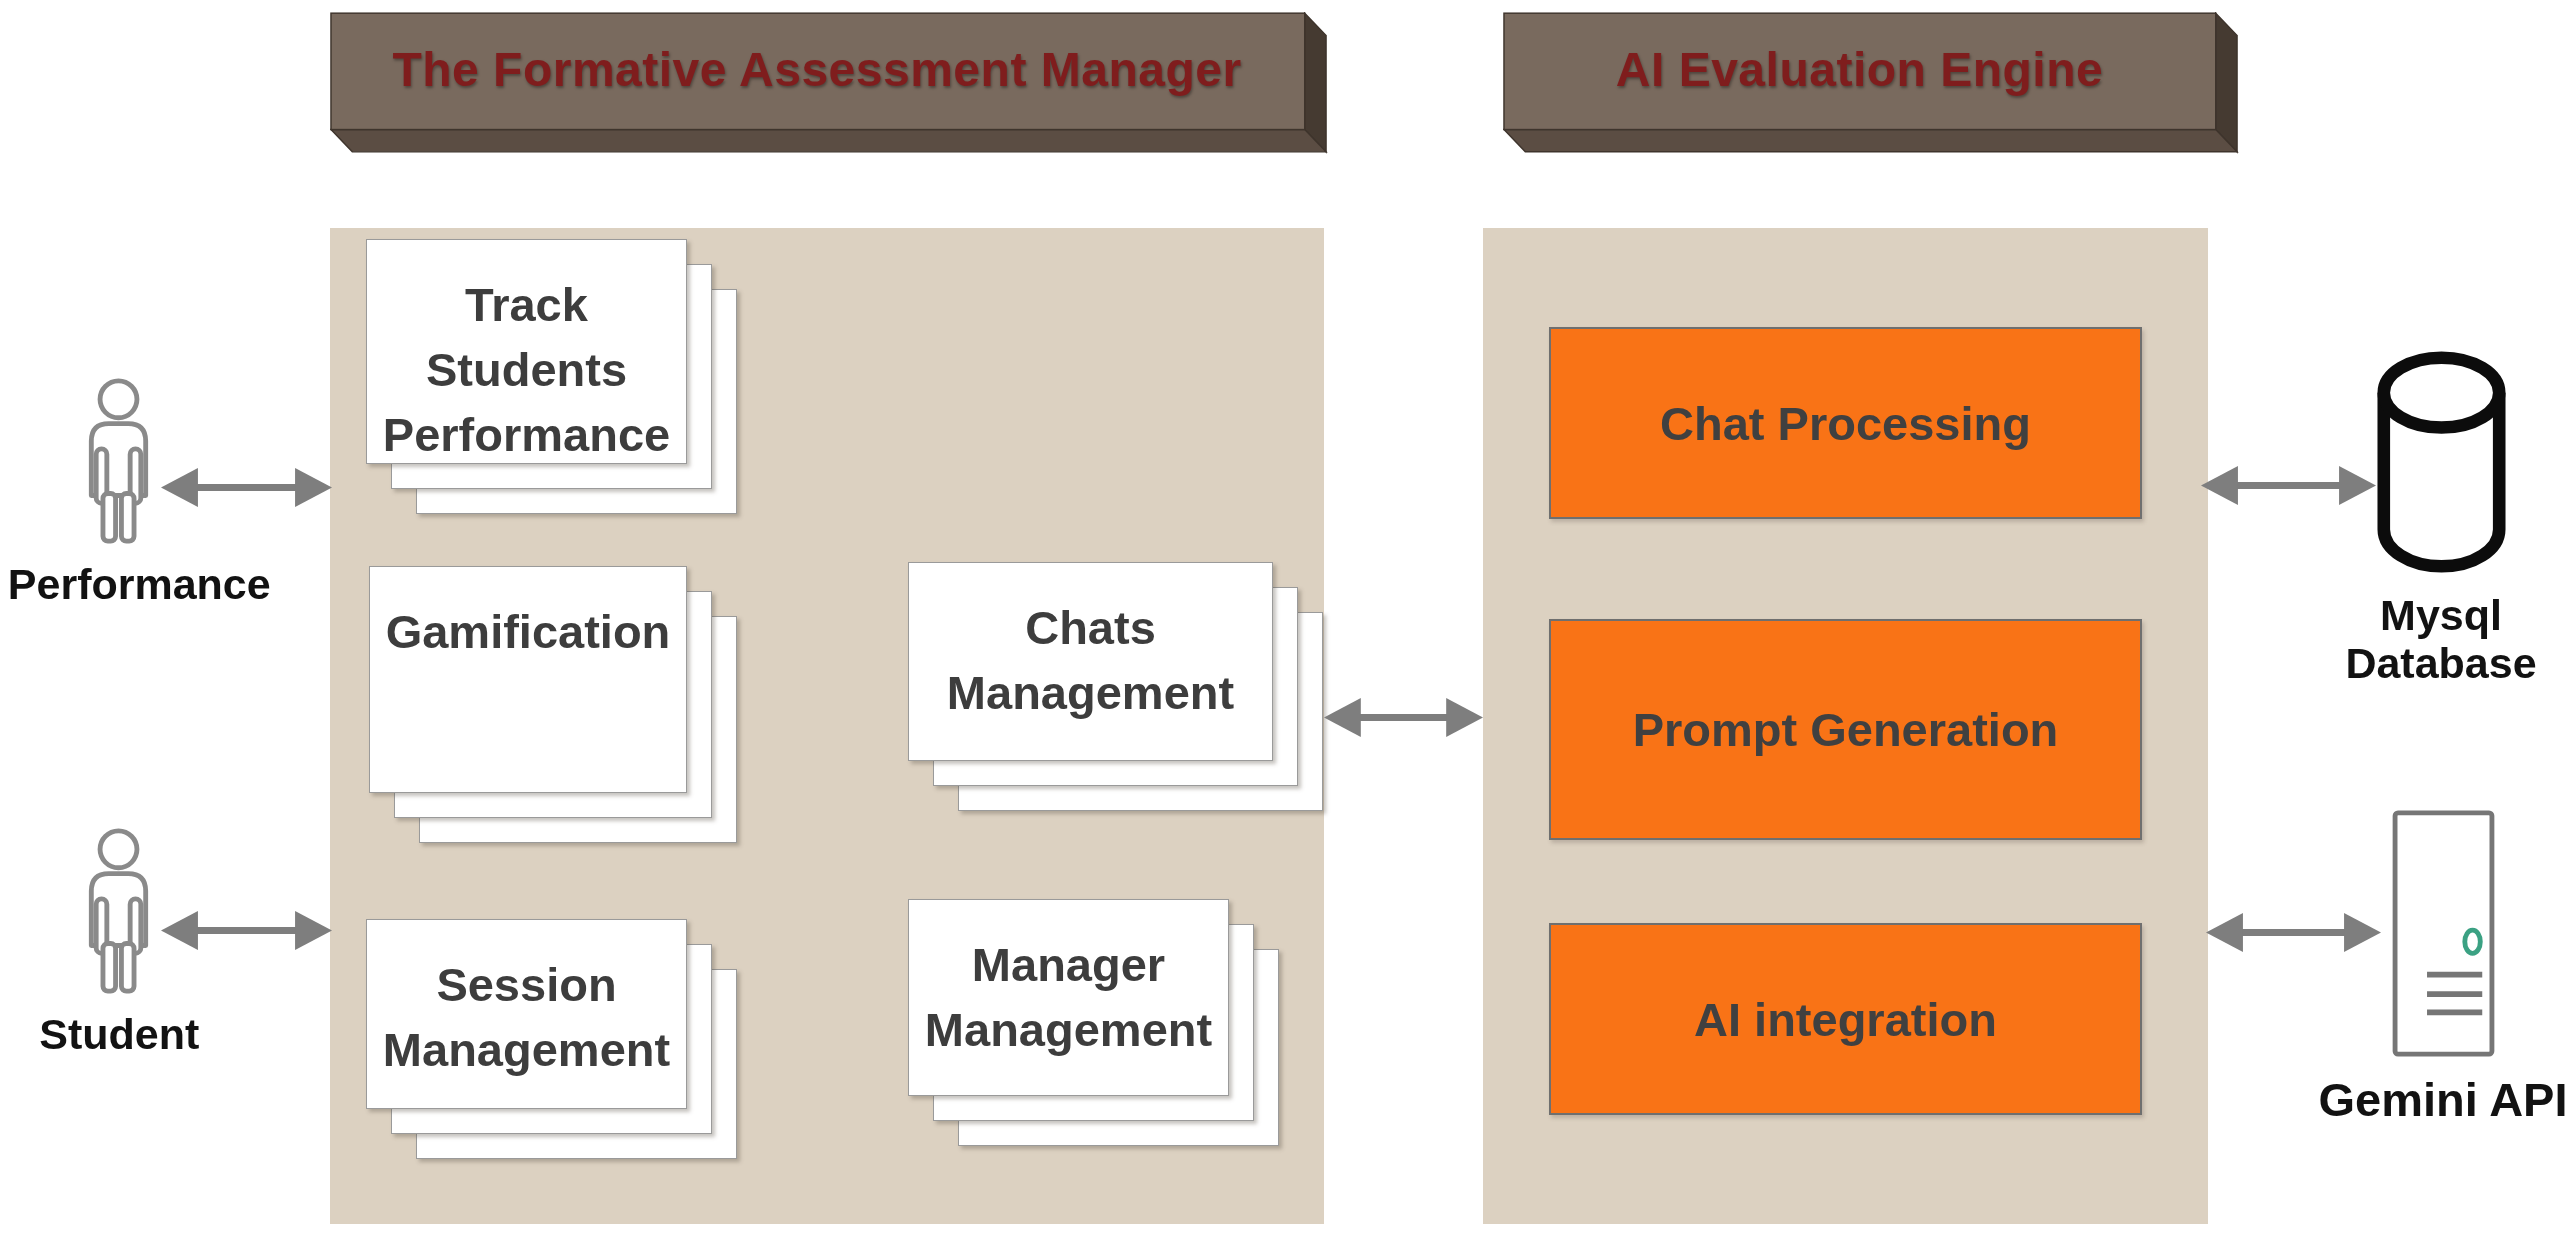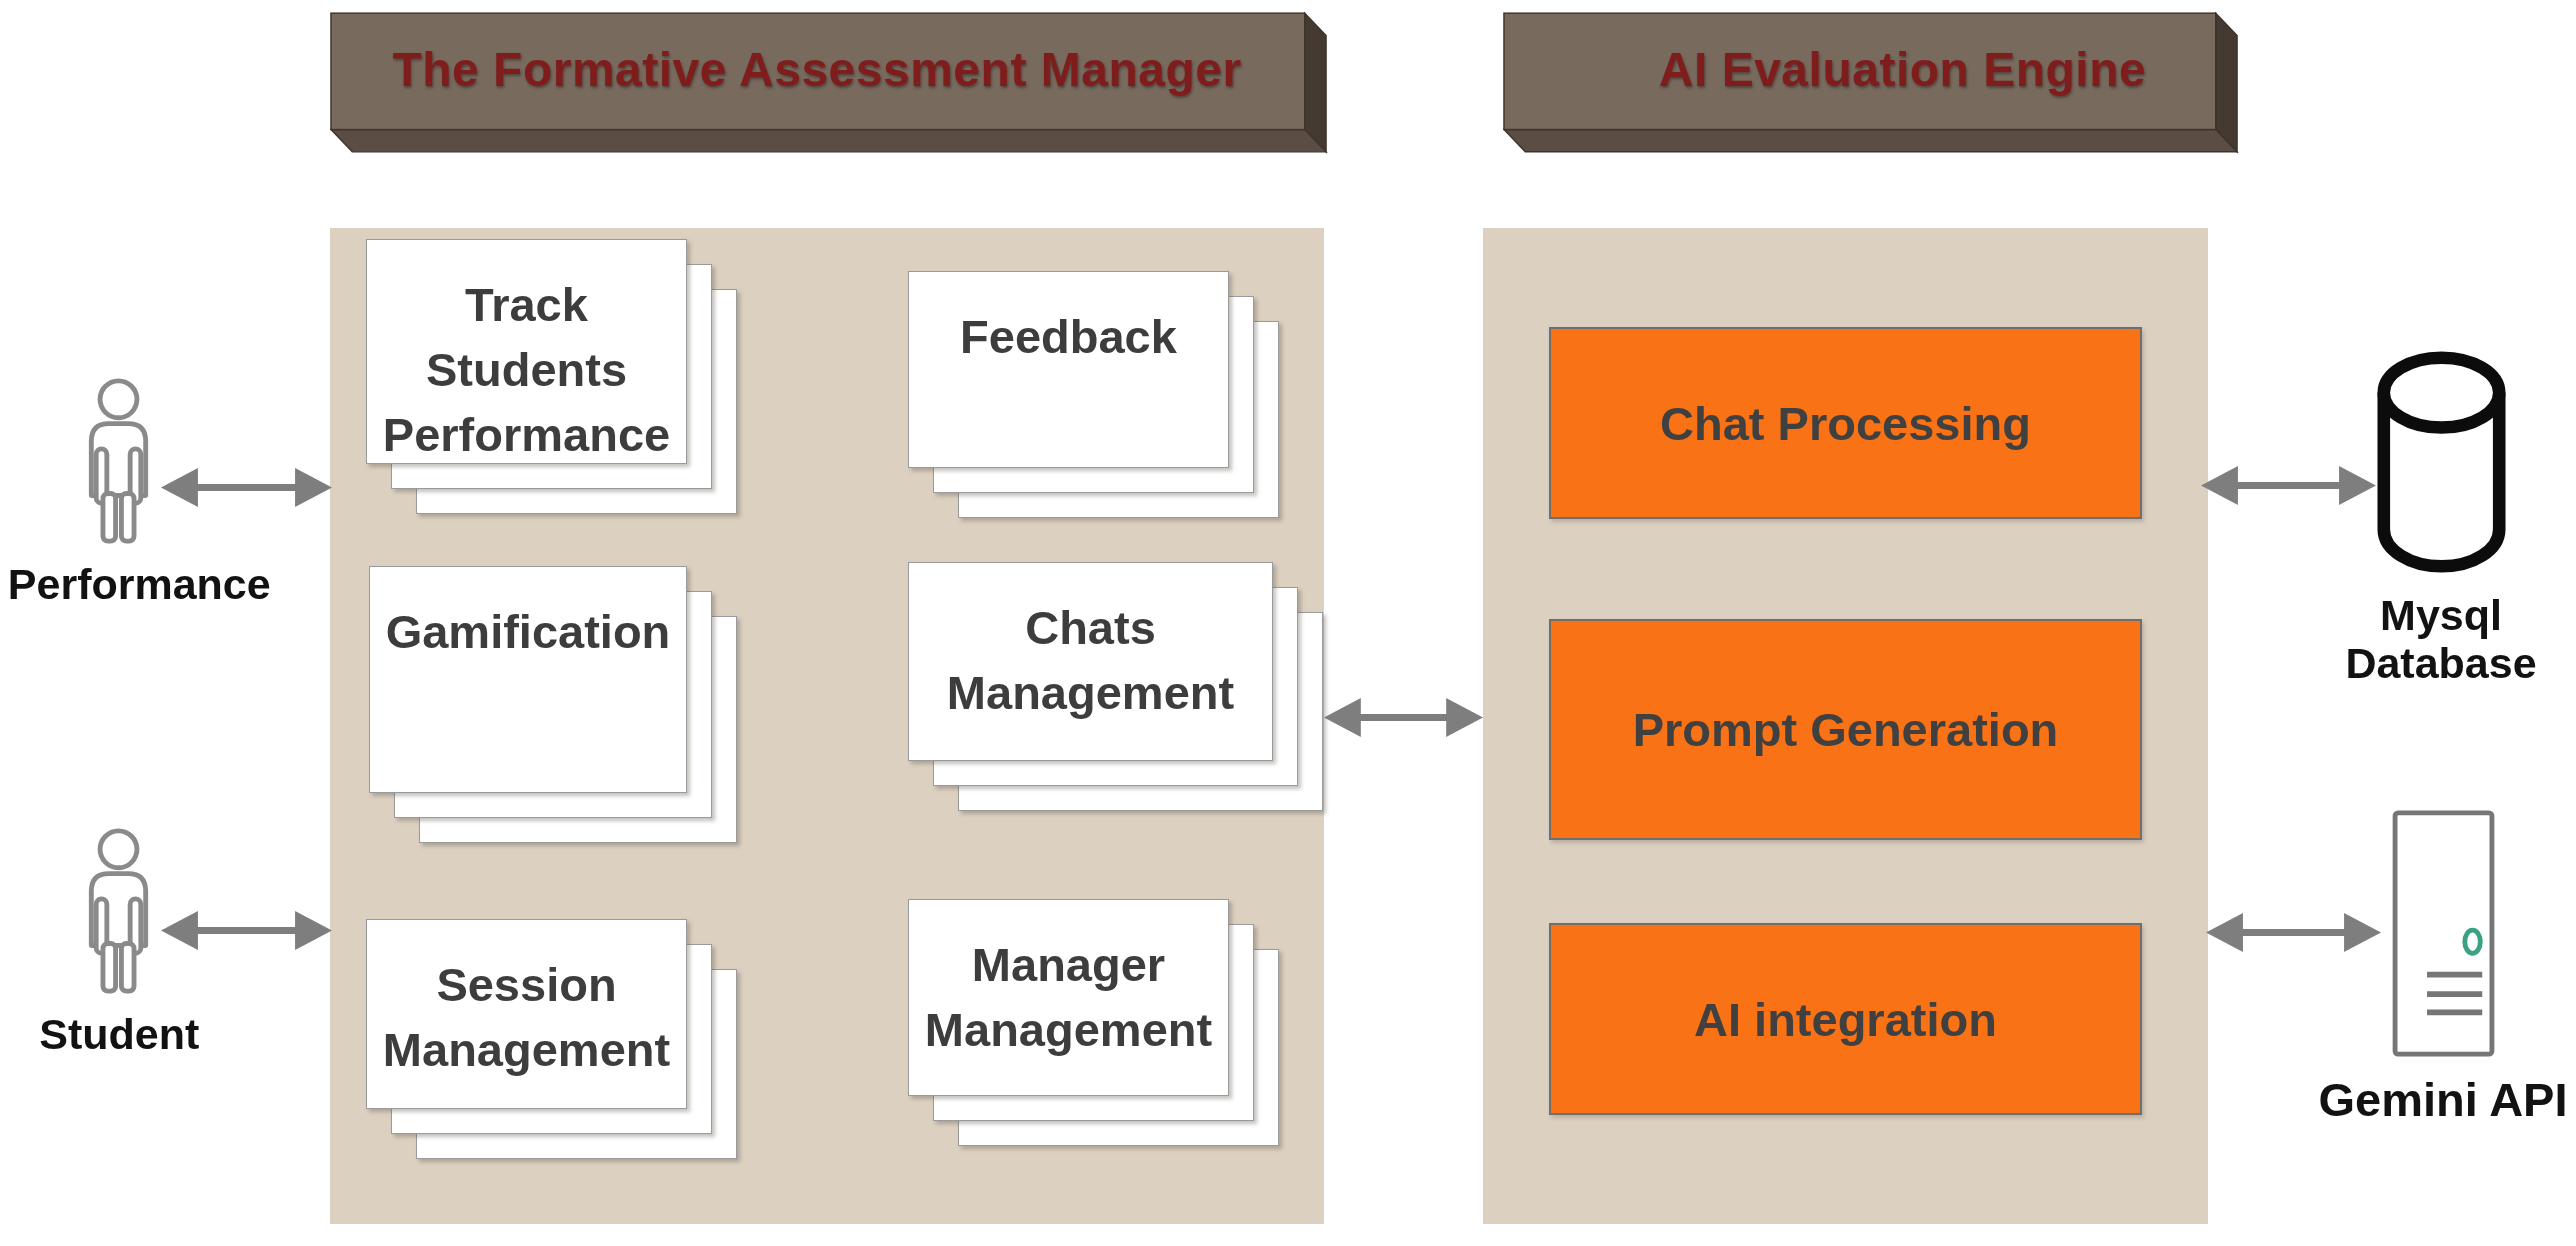--- a/index.html
+++ b/index.html
@@ -81,45 +81,37 @@
     </svg>
     <div class="slab-label" style="width:974px;">The Formative Assessment Manager</div>
   </div>
 
   <div class="slab" style="left:1503px;top:11.6px;">
     <svg width="736" height="142" viewBox="0 0 759 146">
       <polygon points="735,1 757,24 757,144 735,121" fill="#453a31" stroke="#3e342c" stroke-width="1.5"></polygon>
       <polygon points="1,121 735,121 757,144 23,144" fill="#5b4d43" stroke="#3e342c" stroke-width="1.5"></polygon>
       <rect x="1" y="1" width="734" height="120" fill="#796a5e" stroke="#3e342c" stroke-width="1.5"></rect>
     </svg>
-    <div class="slab-label" style="width:713px;padding-left:43px;">AI Evaluation Engine</div>
+    <div class="slab-label" style="width:713px;">AI Evaluation Engine</div>
   </div>
 
   <div class="panel" id="panel-fam"></div>
   <div class="panel" id="panel-engine"></div>
 
   <div class="stack" id="stack-track">
     <div class="layer l3"></div>
     <div class="layer l2"></div>
     <div class="layer"></div>
     <div class="card-label">
       <div>Track</div>
       <div>Students</div>
       <div>Performance</div>
     </div>
   </div>
 
-  <div class="stack" id="stack-feedback">
-    <div class="layer l3"></div>
-    <div class="layer l2"></div>
-    <div class="layer"></div>
-    <div class="card-label">
-      <div>Feedback</div>
-    </div>
-  </div>
 
   <div class="stack" id="stack-gamification">
     <div class="layer l3"></div>
     <div class="layer l2"></div>
     <div class="layer"></div>
     <div class="card-label">
       <div>Gamification</div>
     </div>
   </div>
 

